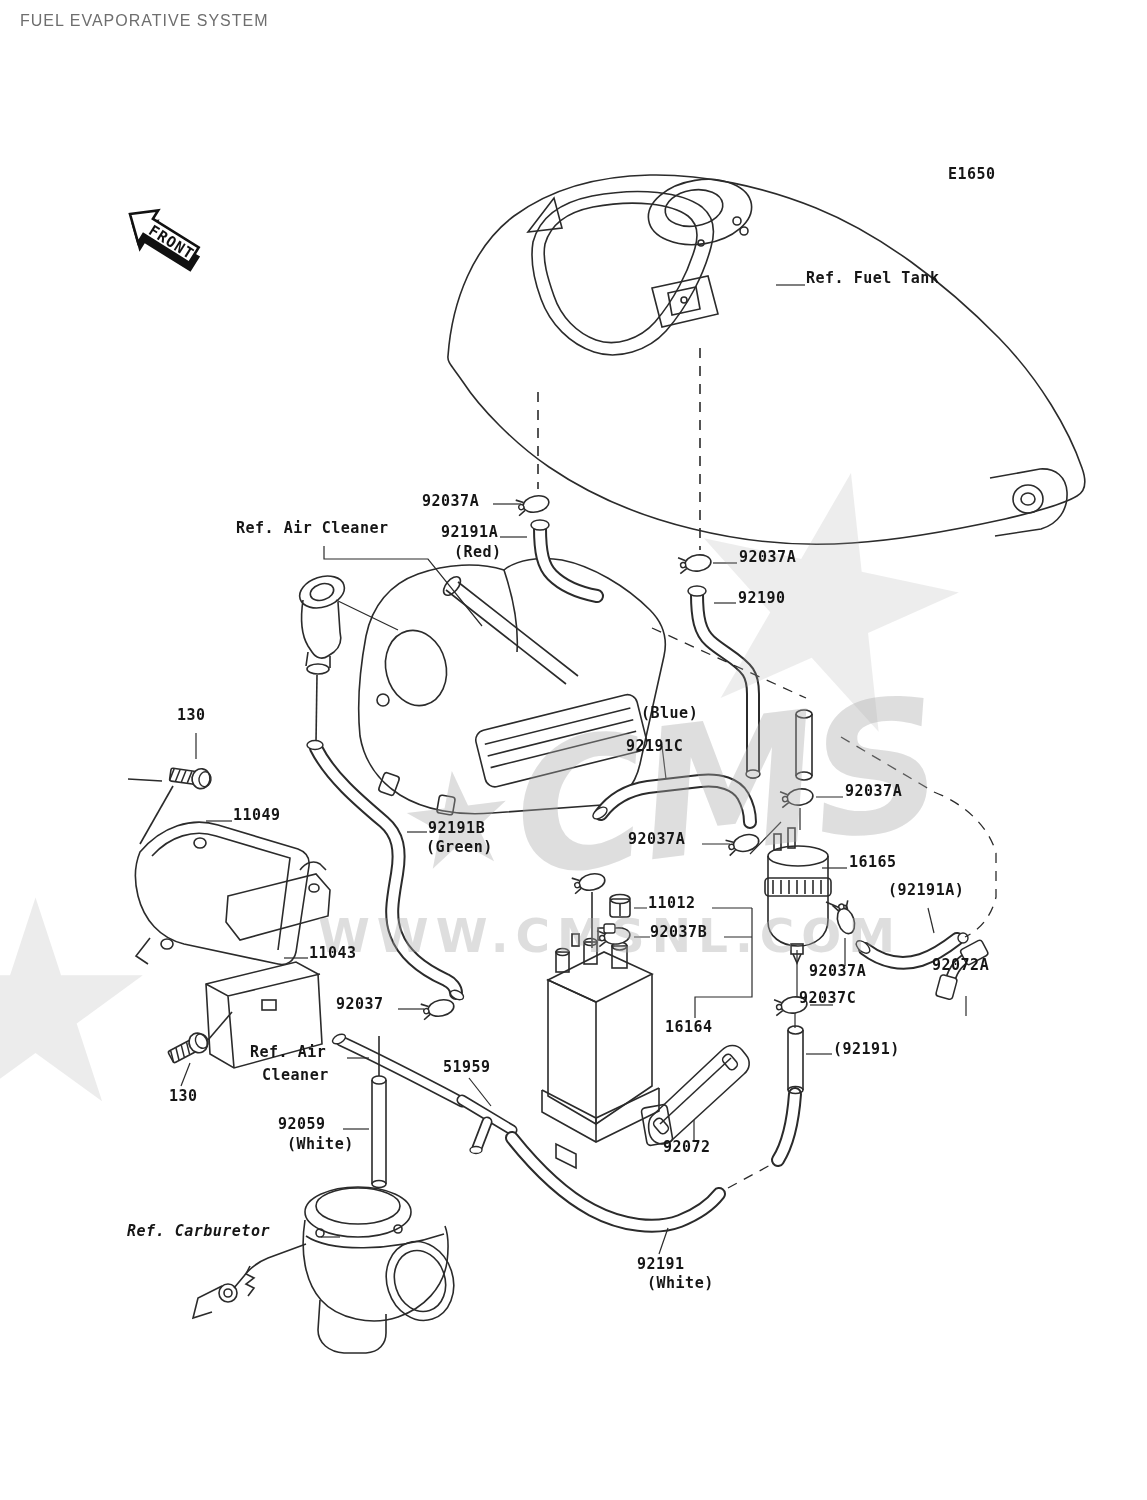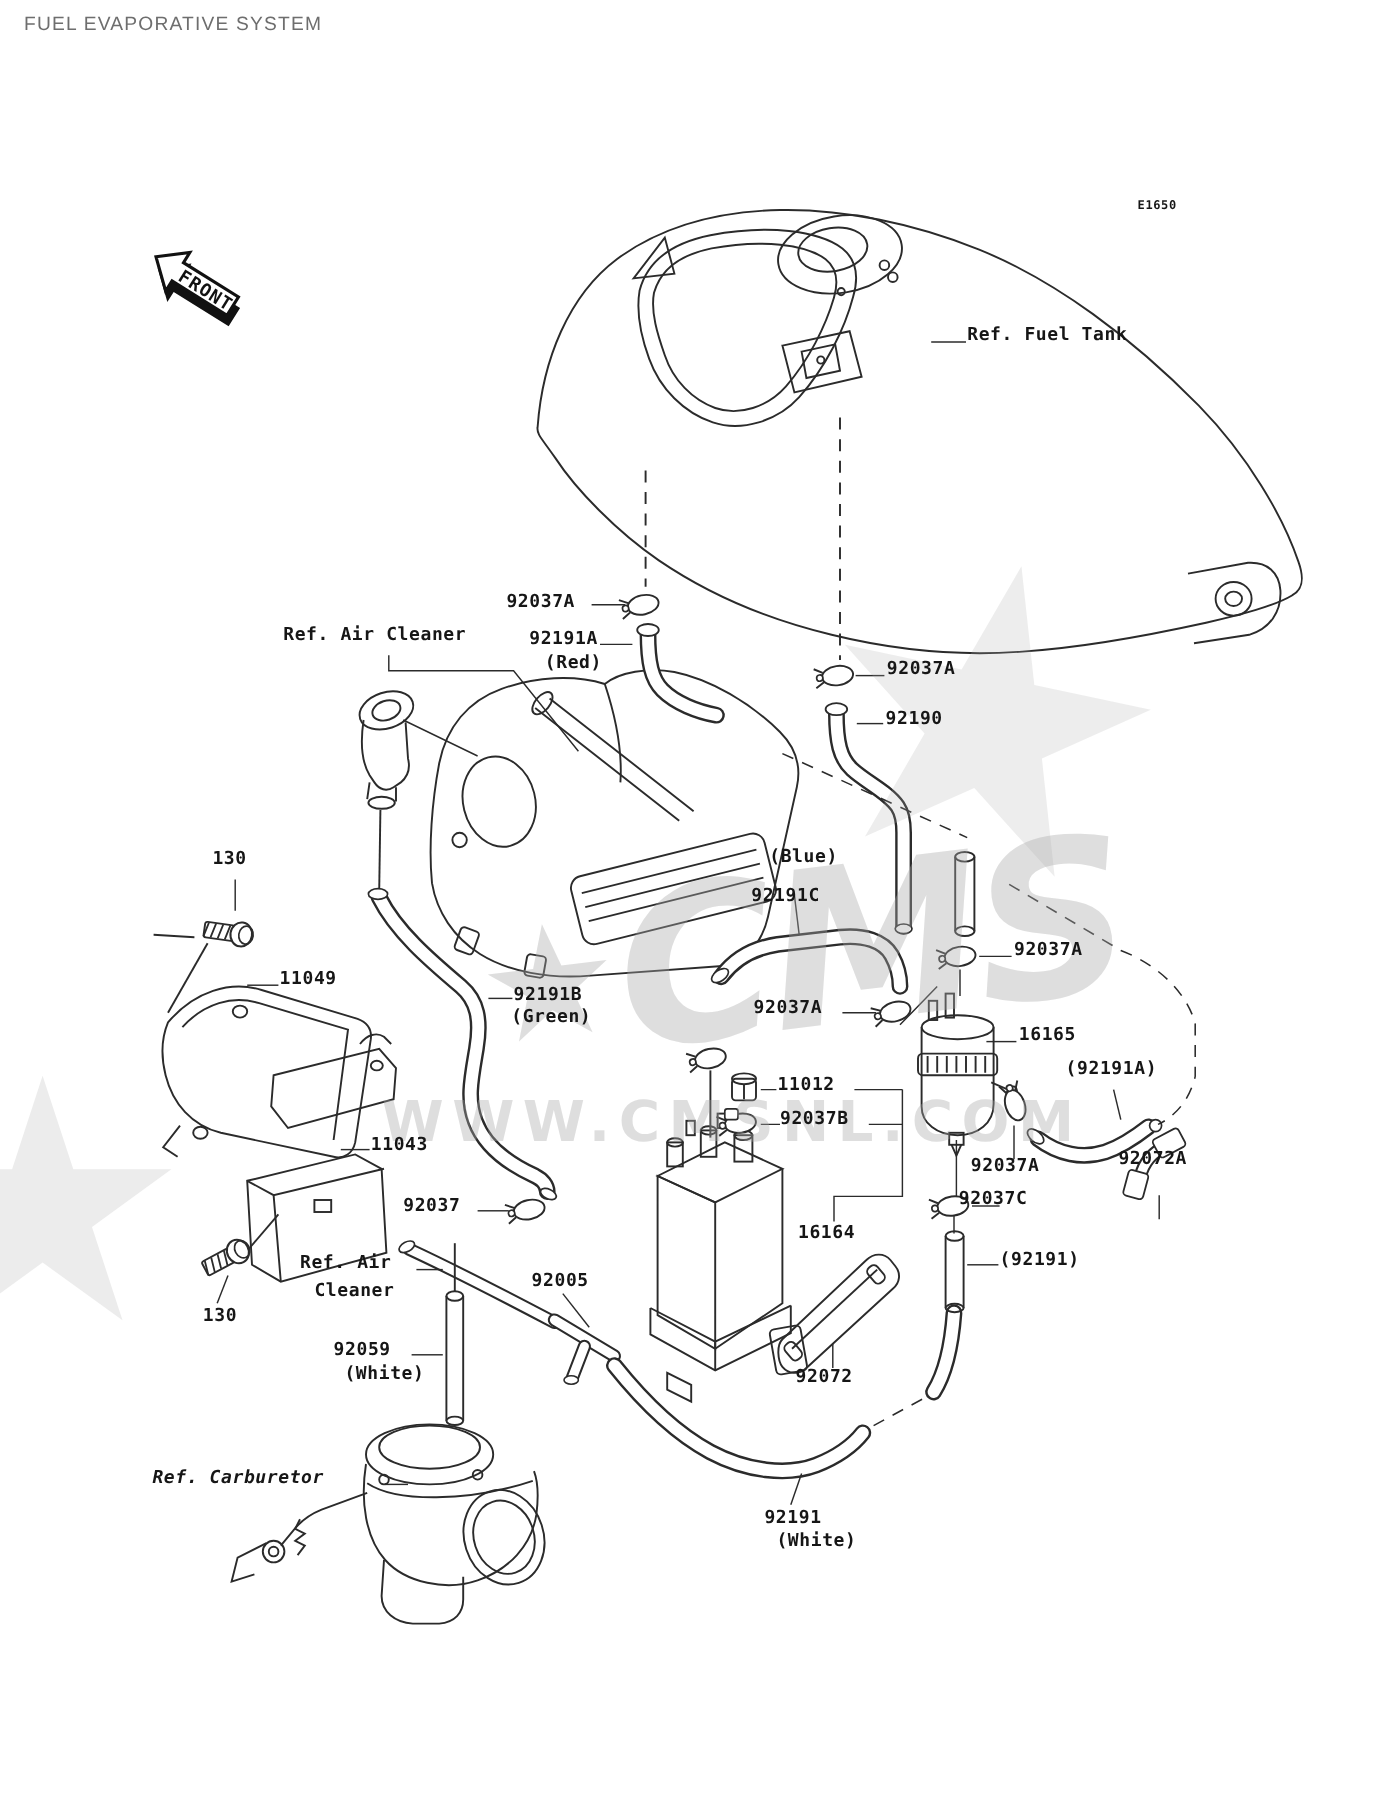--- a/index.html
+++ b/index.html
@@ -2,21 +2,21 @@
 <html><head>
 <meta charset="utf-8">
 <style>
   html,body{margin:0;padding:0;background:#fff;}
   .stage{position:relative;width:1147px;height:1500px;background:#fff;overflow:hidden;
          font-family:"DejaVu Sans Mono", monospace;}
   .page-title{position:absolute;left:20px;top:12px;font-family:"Liberation Sans",sans-serif;
 ated      font-size:29px;color:#6e6e6e;letter-spacing:1px;white-space:nowrap;}
   .plabel{position:absolute;font-family:"DejaVu Sans Mono",monospace;font-weight:bold;
       font-size:15px;color:#161616;letter-spacing:0.5px;line-height:1;white-space:nowrap;z-index:3;}
-  .code{font-size:10px;}
+  .code{font-size:15px;}
   svg{position:absolute;left:0;top:0;z-index:1;}
   .ln path,.ln ellipse,.ln circle,.ln rect,.ln line,.ln polyline{stroke:#2b2b2b;stroke-width:1.6;fill:none;}
   .thin{stroke:#2b2b2b;stroke-width:1.2;fill:none;}
   .dash{stroke:#2b2b2b;stroke-width:1.3;fill:none;stroke-dasharray:10 8;}
   .hoseO{stroke:#2b2b2b;stroke-width:14;fill:none;stroke-linecap:round;}
   .hoseI{stroke:#ffffff;stroke-width:10;fill:none;stroke-linecap:round;}
   .tubO{stroke:#2b2b2b;stroke-width:11;fill:none;stroke-linecap:round;}
   .tubI{stroke:#ffffff;stroke-width:7.6;fill:none;stroke-linecap:round;}
   .wfill{fill:#ffffff;}
   .wm{position:absolute;z-index:2;color:rgba(168,168,168,0.38);font-weight:bold;pointer-events:none;white-space:nowrap;}
@@ -340,21 +340,21 @@
   <div class="plabel" style="left:650px;top:925px;">92037B</div>
   <div class="plabel" style="left:809px;top:964px;">92037A</div>
   <div class="plabel" style="left:799px;top:991px;">92037C</div>
   <div class="plabel" style="left:309px;top:946px;">11043</div>
   <div class="plabel" style="left:336px;top:997px;">92037</div>
   <div class="plabel" style="left:665px;top:1020px;">16164</div>
   <div class="plabel" style="left:932px;top:958px;">92072A</div>
   <div class="plabel" style="left:833px;top:1042px;">(92191)</div>
   <div class="plabel" style="left:250px;top:1045px;">Ref. Air</div>
   <div class="plabel" style="left:262px;top:1068px;">Cleaner</div>
-  <div class="plabel" style="left:443px;top:1060px;">92005</div>
+  <div class="plabel" style="left:443px;top:1060px;">51959</div>
   <div class="plabel" style="left:169px;top:1089px;">130</div>
   <div class="plabel" style="left:278px;top:1117px;">92059</div>
   <div class="plabel" style="left:287px;top:1137px;">(White)</div>
   <div class="plabel" style="left:127px;top:1224px;font-style:italic;">Ref. Carburetor</div>
   <div class="plabel" style="left:663px;top:1140px;">92072</div>
   <div class="plabel" style="left:637px;top:1257px;">92191</div>
   <div class="plabel" style="left:647px;top:1276px;">(White)</div>
 
 </div>
 

